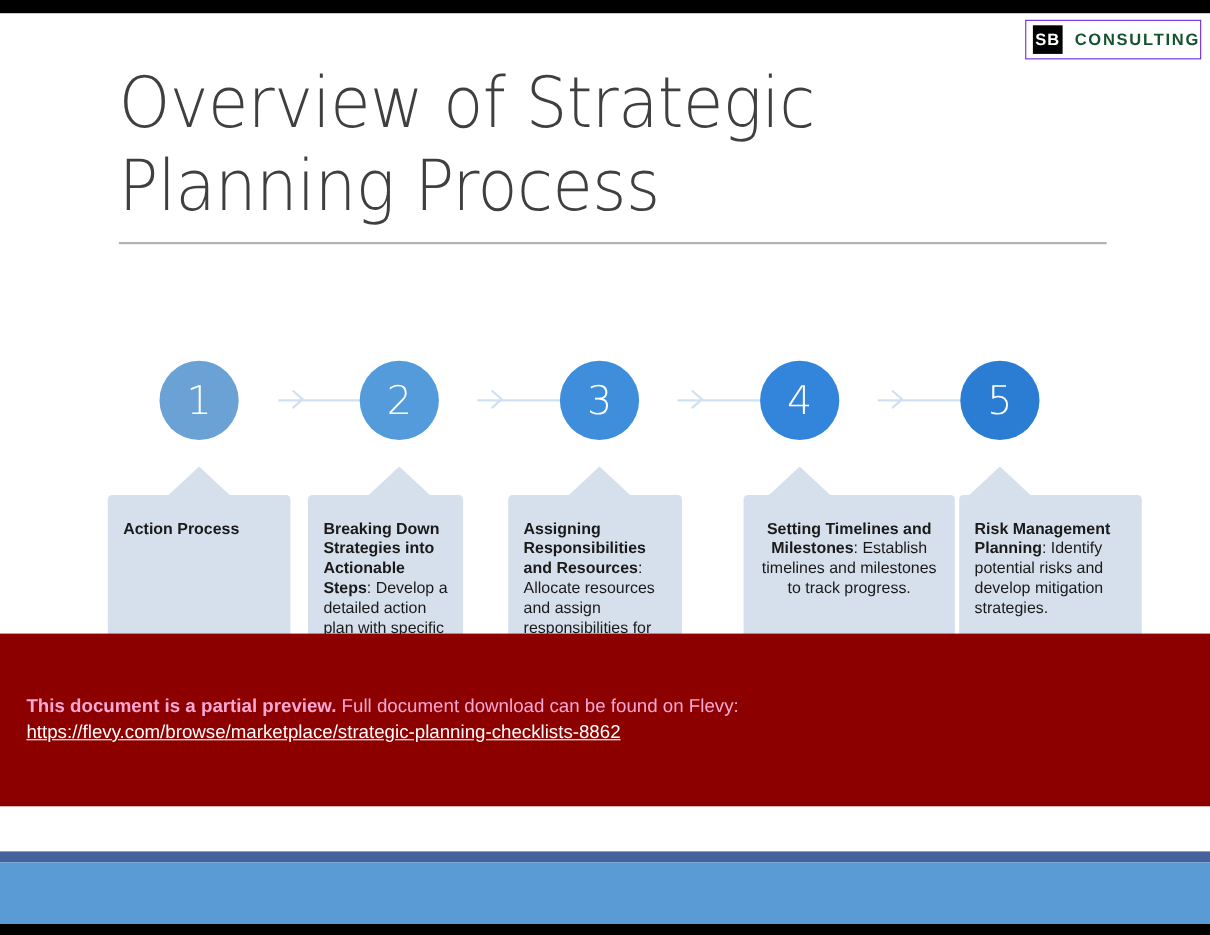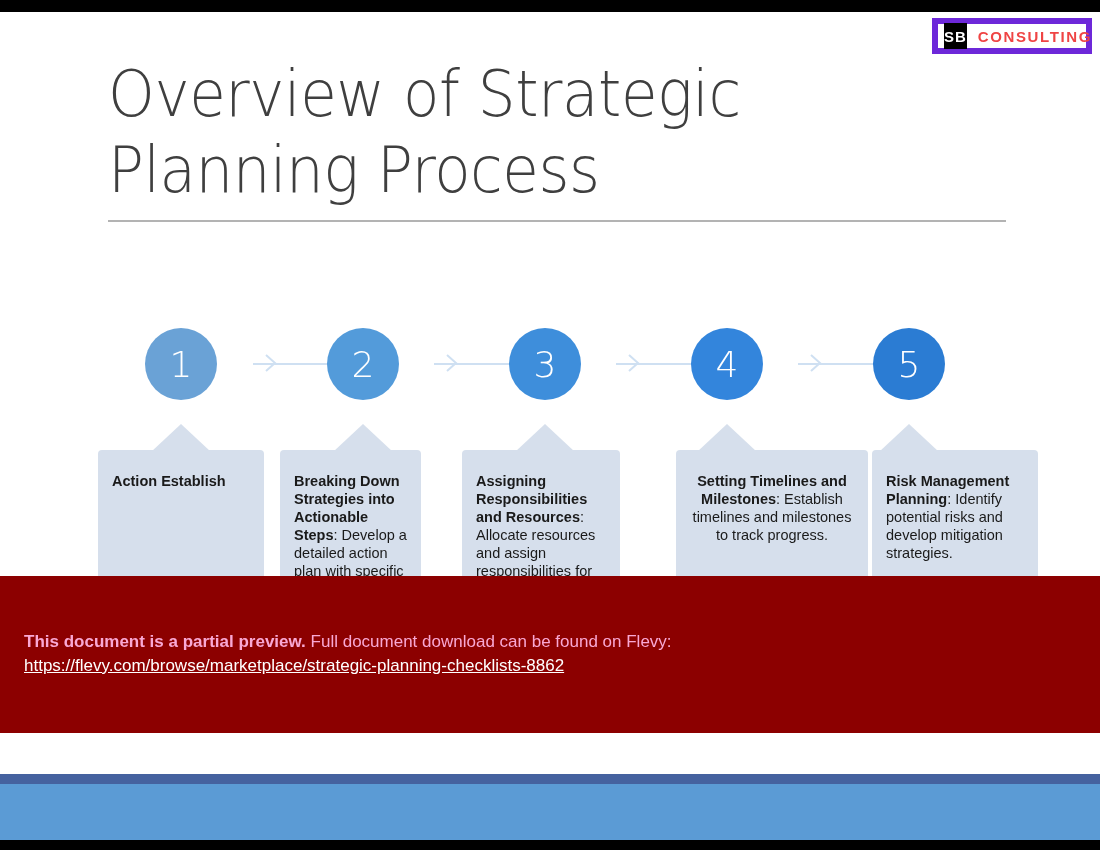--- a/index.html
+++ b/index.html
@@ -44,21 +44,21 @@
     width: 1100px; height: 56px;
     background: #5B9BD5;
   }
 
   
   .logo {
     position: absolute;
     left: 932px; top: 18px;
     width: 160px; height: 36px;
     background: #ffffff;
-    border: 6px solid #6d28d9;
+    border: 1px solid #6d28d9;
     box-sizing: border-box;
     display: flex;
     align-items: center;
     padding-left: 6px;
   }
   .logo-mark {
     width: 38px; height: 26px;
     background: #000000;
     color: #ffffff;
     font-size: 15px;
@@ -66,21 +66,21 @@
     letter-spacing: 1px;
     display: flex;
     align-items: center;
     justify-content: center;
   }
   .logo-word {
     margin-left: 11px;
     font-size: 15px;
     font-weight: bold;
     letter-spacing: 1.6px;
-    color: #ef4444;
+    color: #14532d;
   }
 
   
   .title {
     position: absolute;
     left: 108px; top: 56px;
     width: 900px;
     font-family: "DejaVu Sans", sans-serif;
     font-weight: 300;
     font-size: 64px;
@@ -213,21 +213,21 @@
       <svg width="13" height="20" viewBox="0 0 13 20">
           <polyline points="2,2 11,10 2,18" fill="none" stroke="#cfe0f2" stroke-width="2"></polyline>
         </svg>
     </div>
 
     <div class="circle" style="left: 145px; top: 328px; background: rgb(106, 162, 214);" id="c1">
       <span>1</span>
     </div>
     <div class="notch" style="left:151px;"></div>
     <div class="box" style="left:98px; width:166px; height:130px;">
-      <b>Action Establish</b><span></span>
+      <b>Action Process</b><span></span>
     </div>
 
     <div class="circle" style="left: 327px; top: 328px; background: rgb(83, 155, 218);" id="c2">
       <span>2</span>
     </div>
     <div class="notch" style="left:333px;"></div>
     <div class="box" style="left:280px; width:141px; height:130px;">
       <b>Breaking Down Strategies into Actionable Steps</b><span>: Develop a detailed action plan with specific tasks and</span>
     </div>
 

